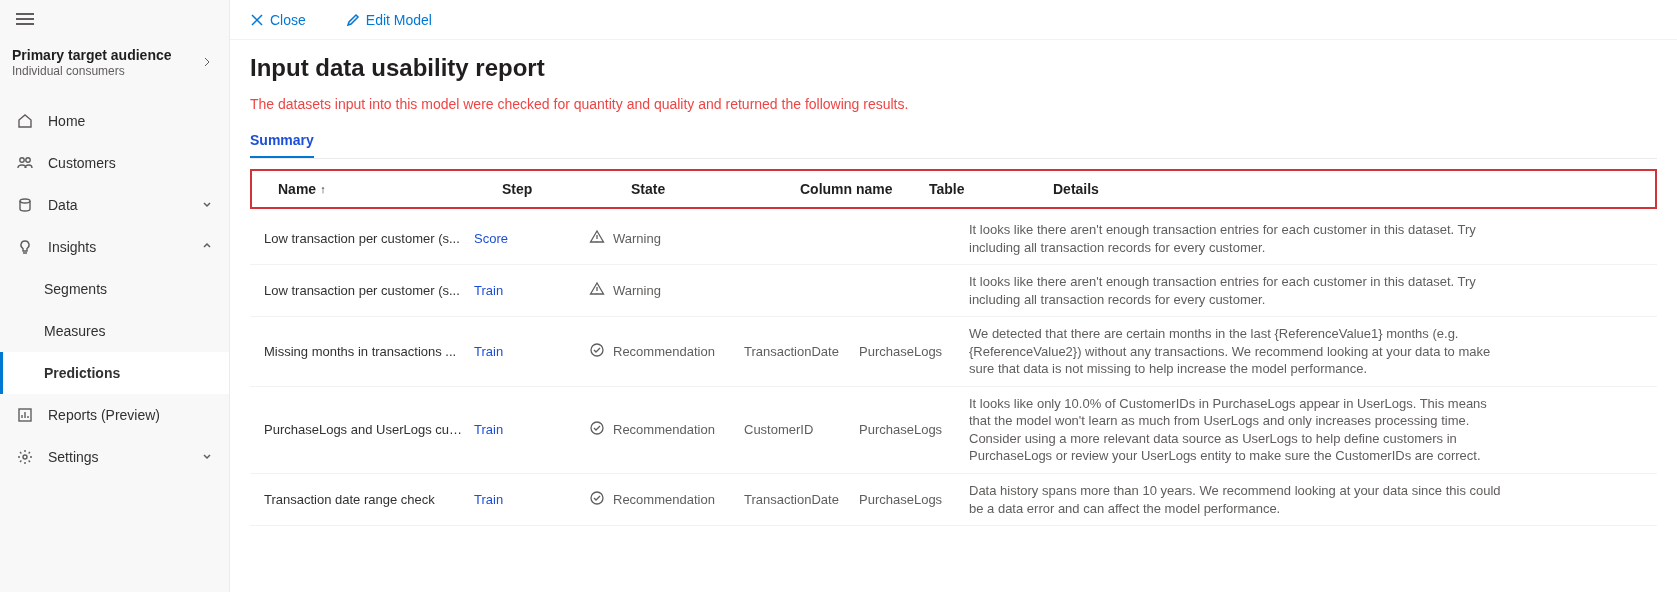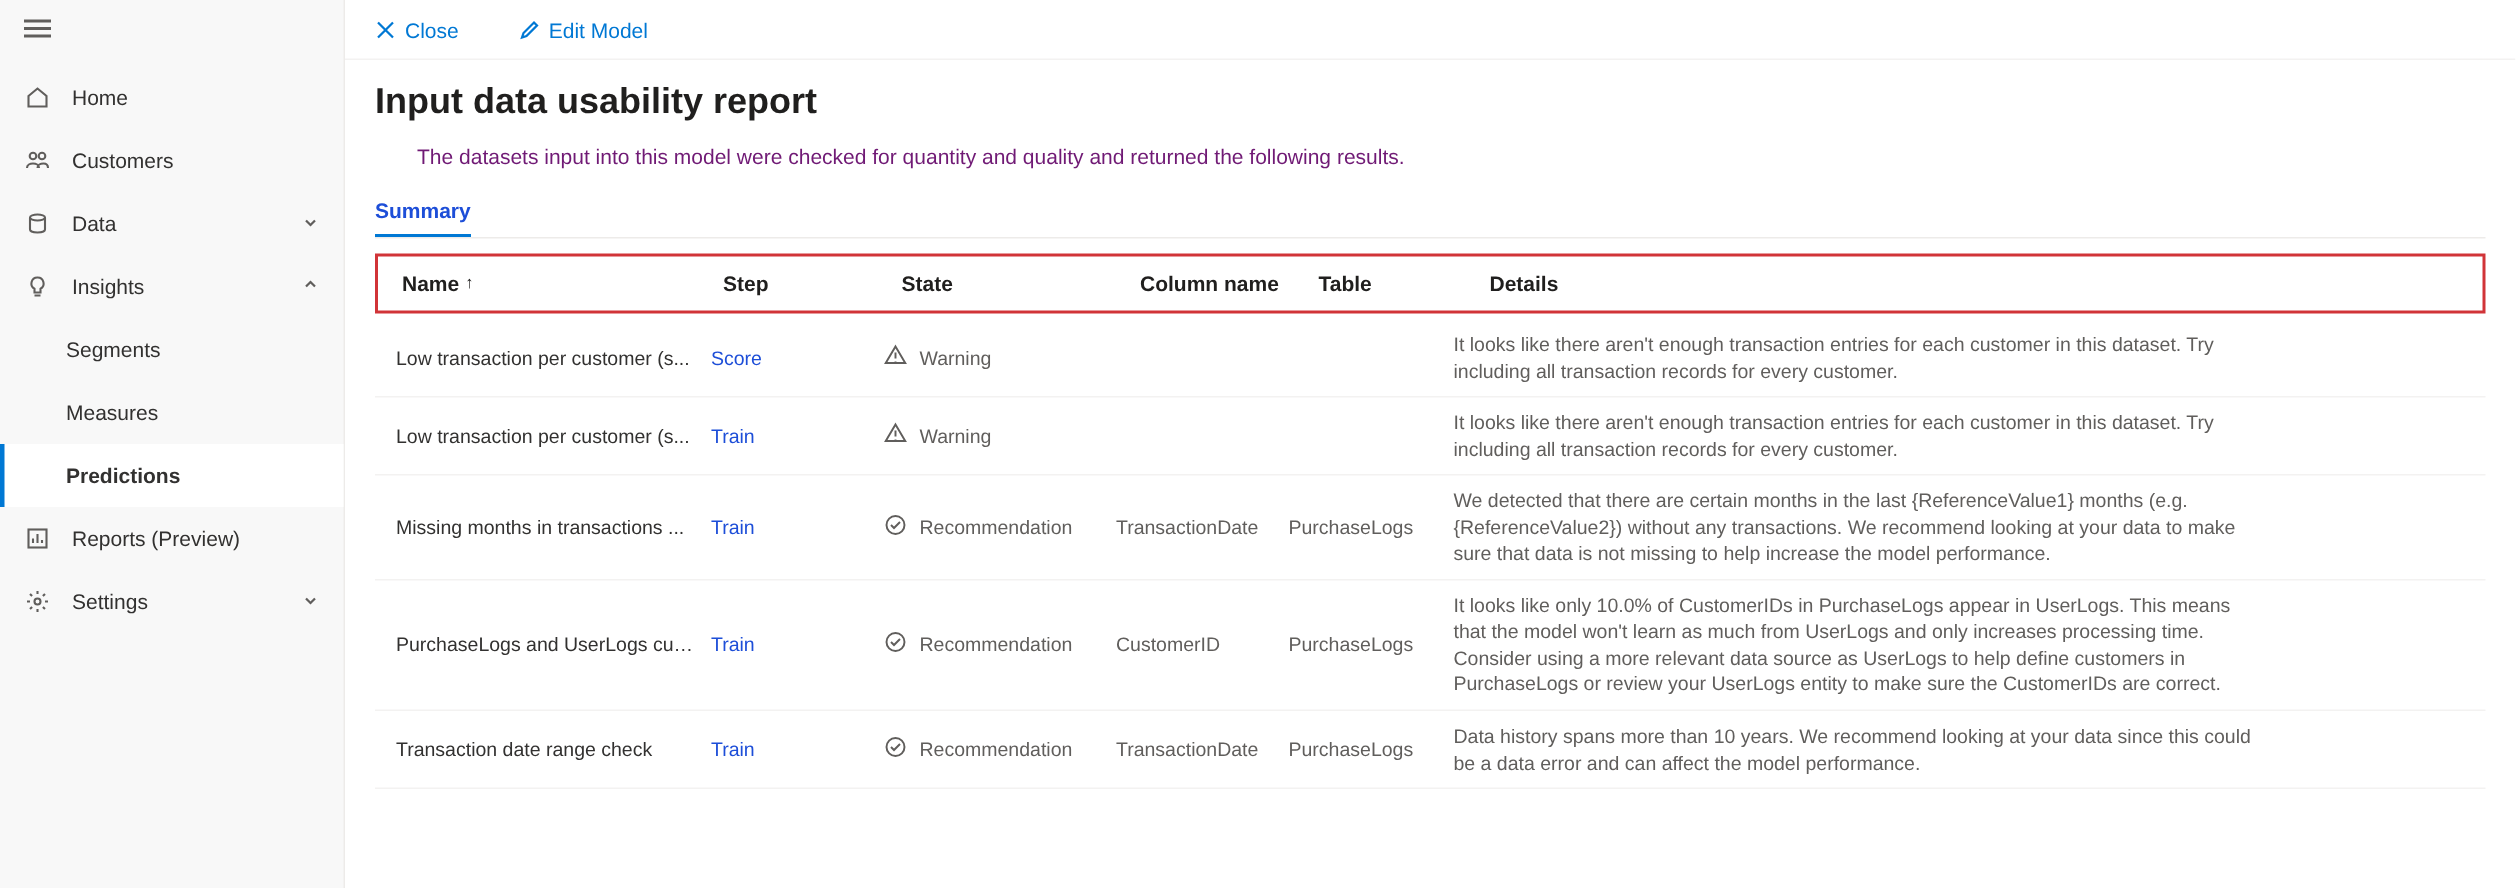--- a/index.html
+++ b/index.html
@@ -62,35 +62,35 @@
     height:40px; display:flex; align-items:center; gap:40px;
     padding-left:20px; color:#0078d4; font-size:14px;
     border-bottom:1px solid #f3f2f1;
   }
   .toolbar .action { display:flex; align-items:center; gap:6px; cursor:pointer; }
   .toolbar .action svg { width:14px; height:14px; stroke:#0078d4; fill:none; stroke-width:1.5; }
 
   .content { padding: 14px 20px 0 20px; display:flex; flex-direction:column; }
   .breadcrumb { font-size:13px; color:#605e5c; margin-bottom:2px; }
   .page-title { font-size:24px; font-weight:600; color:#201f1e; margin-bottom:14px; }
-  .page-desc  { font-size:14px; color:#701a75; margin-bottom:14px;margin-left:28px; }
+  .page-desc  { font-size:14px; color:#ef4444; margin-bottom:14px; }
 
   .tabs { display:flex; gap:24px; border-bottom:1px solid #edebe9; }
   .tab { padding:6px 0 8px 0; font-size:14px; color:#1d4ed8; cursor:pointer; }
   .tab.active { font-weight:600; border-bottom:2px solid #0078d4; }
 
   .grid-wrap { margin-top:10px; }
   .grid-header {
     display:grid;
     grid-template-columns: 210px 115px 155px 115px 110px 1fr;
     align-items:center;
     height:40px;
     border:2px solid #d13438;
-    padding:0 10px 0 16px;
-    gap:4px;
+    padding:0 10px 0 26px;
+    gap:14px;
   }
   .gh { font-weight:600; font-size:14px; color:#201f1e; display:flex; align-items:center; gap:4px; }
   .sort-arrow { font-size:11px; }
 
   .grid-body { display:flex; flex-direction:column; margin-top:4px; }
   .row {
     display:grid;
     grid-template-columns: 210px 115px 155px 115px 110px 1fr;
     padding:8px 10px 8px 14px;
     border-bottom:1px solid #f3f2f1;
@@ -104,20 +104,31 @@
   .row .details { color:#605e5c; line-height:1.35; padding-right:140px; }
 </style>
 </head>
 <body>
 
 <div class="sidebar">
   <div class="hamburger">
     <div></div>
       <div></div>
       <div></div>
+  </div>
+  <div class="audience">
+    <div class="audience-left">
+      <span class="audience-title">Primary target audience</span>
+      <span class="audience-sub">Individual consumers</span>
+    </div>
+    <span class="audience-chevron">
+      <svg viewBox="0 0 12 12">
+          <path d="M4 2l4 4-4 4" fill="none"></path>
+        </svg>
+    </span>
   </div>
 
   <div class="nav">
     <div class="nav-item">
       <span class="icon">
           <svg viewBox="0 0 16 16">
             <path d="M2 7l6-5 6 5v7H2z"></path>
           </svg>
         </span>
       <span>Home</span>

